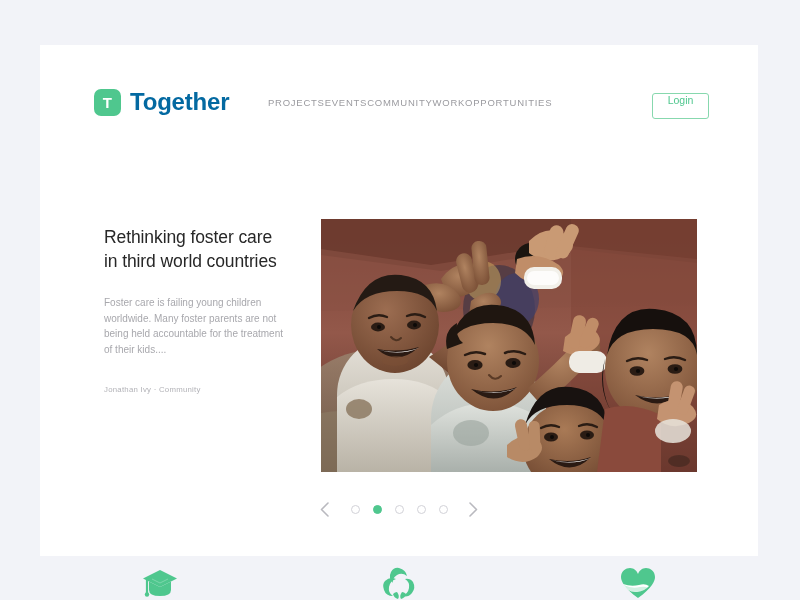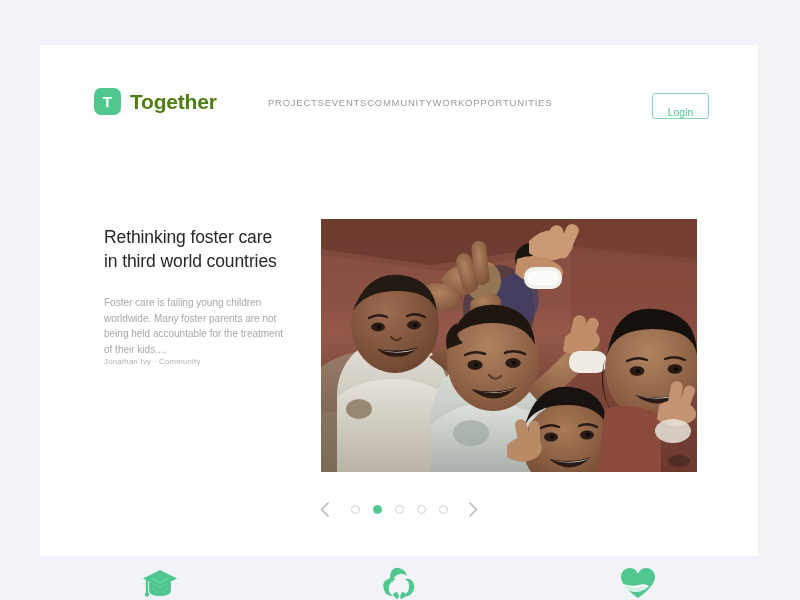--- a/index.html
+++ b/index.html
@@ -53,23 +53,23 @@
     justify-content: center;
   }
   .logo-mark span {
     color: #ffffff;
     font-size: 15px;
     font-weight: bold;
     line-height: 1;
     letter-spacing: 0.2px;
   }
   .brand-name {
-    font-size: 21px;
+    font-size: 24px;
     font-weight: bold;
-    color: #4d7c0f;
+    color: #0369a1;
     letter-spacing: -0.2px;
   }
   .nav {
     position: absolute;
     left: 228px;
     top: 52px;
     display: flex;
     align-items: center;
   }
   .nav-link {
@@ -81,21 +81,21 @@
   }
   .login-btn {
     position: absolute;
     left: 612px;
     top: 48px;
     width: 55px;
     height: 24px;
     border: 1px solid #87d8ae;
     border-radius: 3px;
     display: flex;
-    align-items: flex-end;
+    align-items: flex-start;
     justify-content: center;
     background: #ffffff;
   }
   .login-btn span {
     font-size: 10.5px;
     color: #4fc78e;
   }
 
   
   .hero {
@@ -120,20 +120,21 @@
     letter-spacing: -0.1px;
   }
   .hero-body {
     margin: 22px 12px 0 0;
     font-size: 10px;
     line-height: 15.5px;
     color: #a8a8ad;
     width: 180px;
   }
   .hero-meta {
+    margin-top: 28px;
     font-size: 7.8px;
     color: #b2b2b7;
     letter-spacing: 0.25px;
   }
 
   .hero-photo {
     position: absolute;
     left: 281px;
     top: 54px;
     width: 376px;

